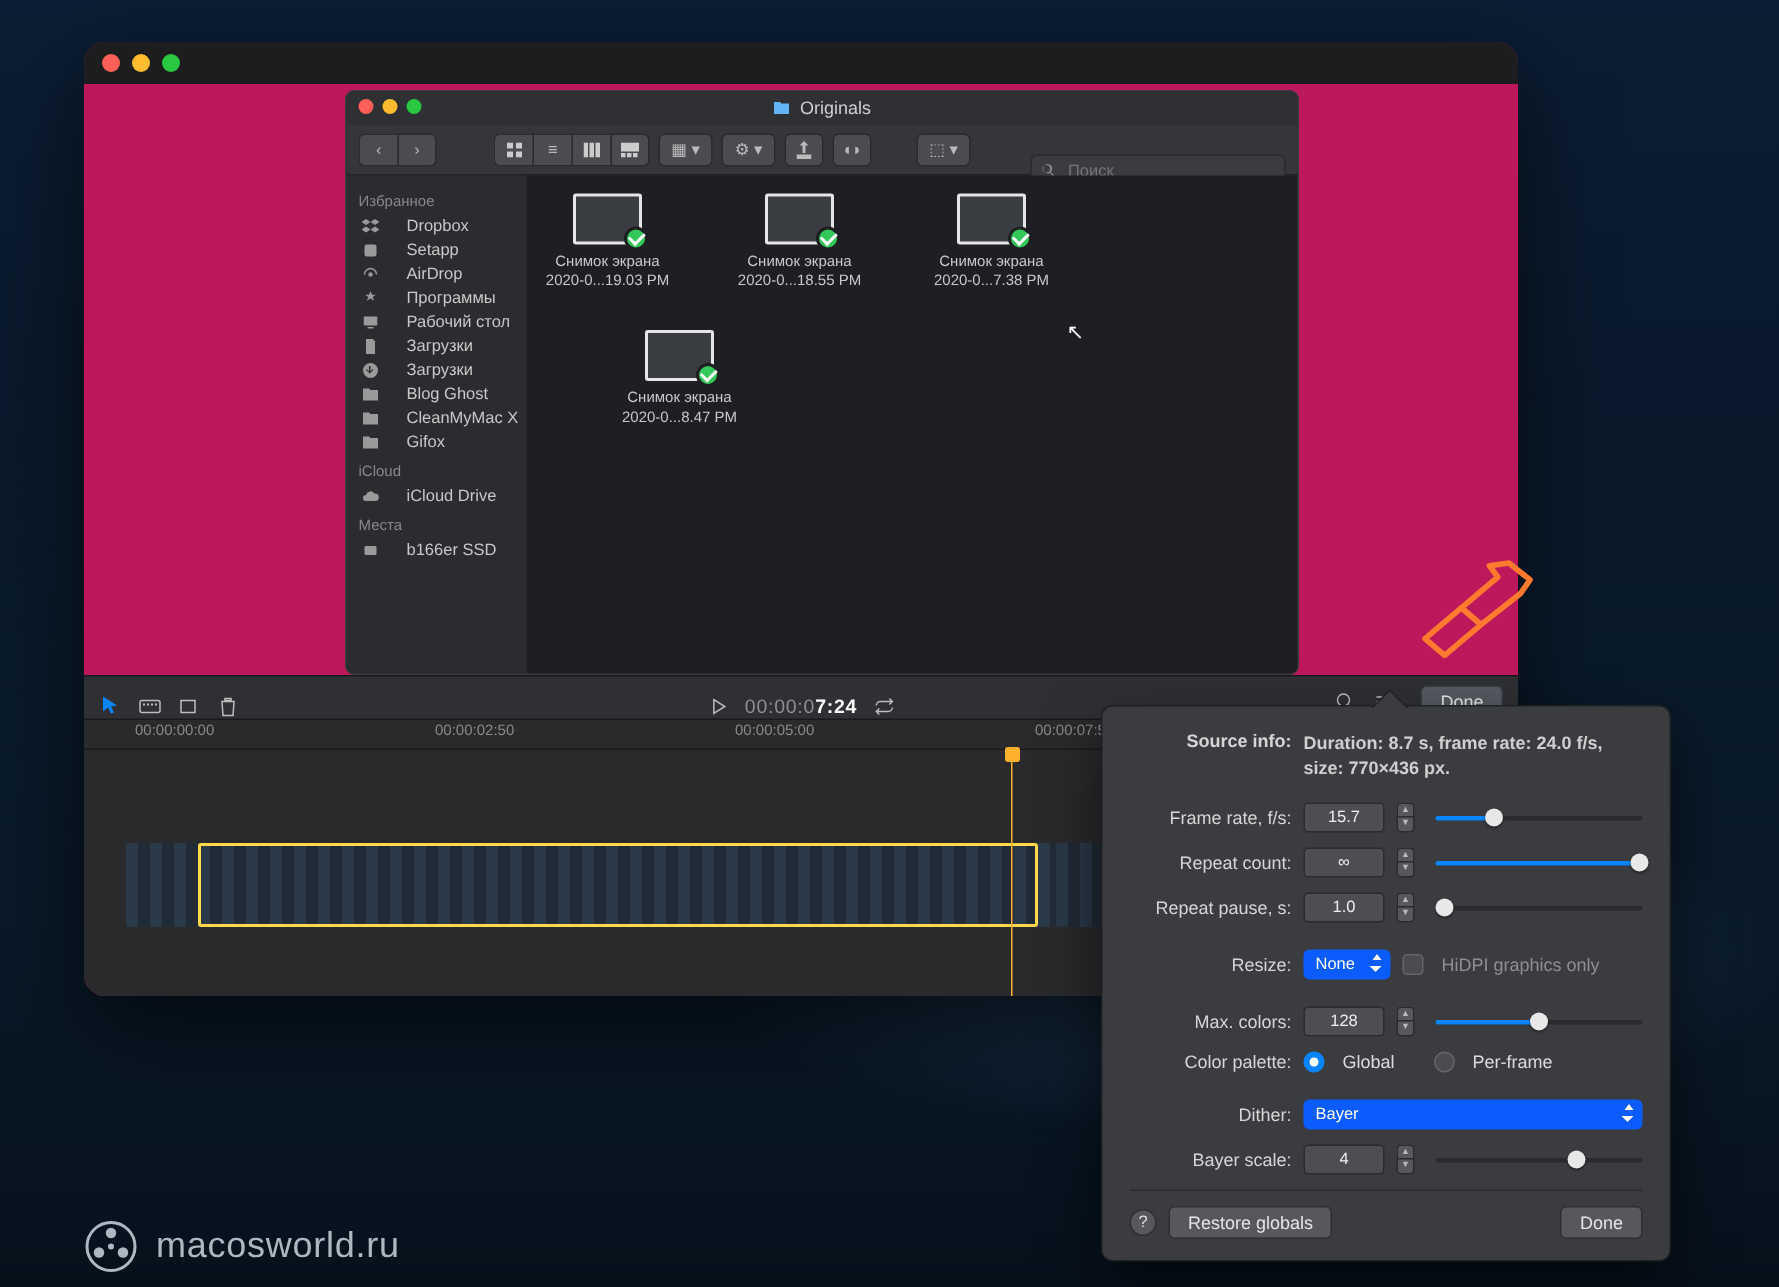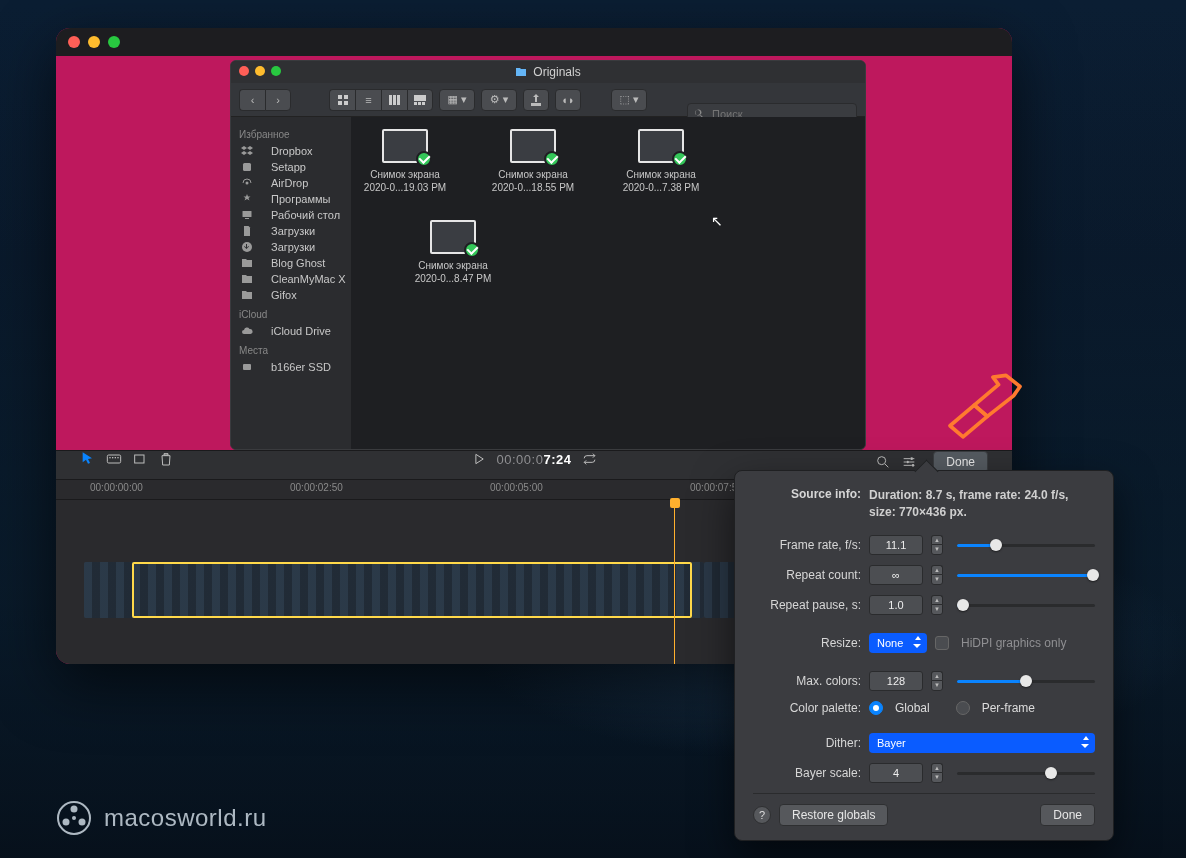--- a/index.html
+++ b/index.html
@@ -1,20 +1,20 @@
 <!DOCTYPE html>
 <html><head>
 <meta charset="utf-8">
 <style>
   * { box-sizing: border-box; margin: 0; padding: 0; font-family: -apple-system, "Helvetica Neue", Arial, sans-serif; }
   body { width: 1186px; height: 858px; background: linear-gradient(180deg,#0b1e33 0%,#0a1c30 30%,#0a2236 60%,#0c2a41 100%); position: relative; overflow: hidden; }
   .bg-mountain { position:absolute; inset:0; background:
     radial-gradient(ellipse 600px 200px at 70% 75%, rgba(40,70,100,.6), transparent 60%),
     linear-gradient(180deg, rgba(10,20,35,.0) 0%, rgba(8,15,25,.5) 70%, rgba(5,10,18,.8) 100%); }
-  .watermark { position:absolute; left:56px; bottom:22px; display:flex; align-items:center; gap:12px; color:#cbd6df; font-size:24px; font-weight:300; letter-spacing:.5px; opacity:.85; }
+  .watermark { position:absolute; left:56px; bottom:9px; display:flex; align-items:center; gap:12px; color:#cbd6df; font-size:24px; font-weight:300; letter-spacing:.5px; opacity:.85; }
   .watermark svg { width:36px; height:36px; }
 
   
   .app-window { position:absolute; left:56px; top:28px; width:956px; height:636px; background:#be185d; border-radius:14px; box-shadow:0 20px 60px rgba(0,0,0,.6); overflow:hidden; }
   .titlebar { height:28px; display:flex; align-items:center; padding:0 12px; background:#1d1d20; }
   .traffic { display:flex; gap:8px; }
   .dot { width:12px; height:12px; border-radius:50%; }
   .dot.red{background:#ff5f57;} .dot.yellow{background:#febc2e;} .dot.green{background:#28c840;}
 
   
@@ -41,21 +41,21 @@
   .fcontent { flex:1; background:#1e1f22; padding:12px 10px; position:relative; overflow:hidden; }
   .ficons { display:flex; flex-wrap:wrap; gap:26px 40px; align-content:flex-start; }
   .ficon { width:88px; display:flex; flex-direction:column; align-items:center; text-align:center; font-size:10px; color:#c8c8c8; line-height:1.25; }
   .ficon .thumb { width:46px; height:34px; background:#3a3d42; border:2px solid #e6e6e6; border-radius:2px; position:relative; margin-bottom:6px; }
   .ficon .thumb.fox { width:42px; height:42px; background:#fff; border:none; border-radius:4px; display:flex; align-items:center; justify-content:center; }
   .ficon .thumb .check { position:absolute; right:-6px; bottom:-6px; width:16px; height:16px; background:#34c759; border:2px solid #1e1f22; border-radius:50%; display:flex; align-items:center; justify-content:center; }
   .ficon .thumb .check::after{content:"";width:5px;height:8px;border:solid #fff;border-width:0 2px 2px 0;transform:rotate(45deg);margin-top:-2px;}
   .cursor { position:absolute; left:360px; top:96px; font-size:14px; color:#fff; pointer-events:none; }
 
   
-  .editor-strip { position:absolute; left:0; top:422px; right:0; height:30px; background:#2f3033; border-top:1px solid #1a1a1c; border-bottom:1px solid #1a1a1c; display:flex; align-items:flex-start; padding:0 24px; gap:10px; color:#bdbdbd; font-size:12px; }
+  .editor-strip { position:absolute; left:0; top:422px; right:0; height:30px; background:#2f3033; border-top:1px solid #1a1a1c; border-bottom:1px solid #1a1a1c; display:flex; align-items:flex-end; padding:0 10px; gap:10px; color:#bdbdbd; font-size:12px; }
   .editor-strip .left-tools, .editor-strip .right-tools { display:flex; align-items:center; gap:10px; }
   .editor-strip .center { position:absolute; left:50%; transform:translateX(-50%); display:flex; align-items:center; gap:10px; }
   .editor-strip svg { width:16px; height:16px; fill:#bdbdbd; }
   .timecode { font-family: ui-monospace, Menlo, monospace; font-size:13px; letter-spacing:.5px; }
   .timecode .hi { color:#fff; font-weight:600; }
   .done-btn { background:#555b61; border:1px solid #3a3d40; color:#e8e8e8; height:22px; padding:0 12px; border-radius:4px; font-size:12px; margin-left:6px; }
 
   
   .timeline { position:absolute; left:0; top:452px; right:0; bottom:0; background:#2a2a2d;text-align:center; }
   .ruler { height:20px; border-bottom:1px solid #1a1a1c; position:relative; font-size:10px; color:#8a8a8a; font-family:ui-monospace,Menlo,monospace; }
@@ -368,21 +368,21 @@
 </div>
 
 <div class="popover">
   <div class="prow srcinfo">
     <div class="plabel">Source info:</div>
     <div class="ptext">Duration: 8.7 s, frame rate: 24.0 f/s, size: 770×436 px.</div>
   </div>
 
   <div class="prow">
     <div class="plabel">Frame rate, f/s:</div>
-    <div class="numfield">11.1</div>
+    <div class="numfield">15.7</div>
     <div class="stepper">
         <div>▲</div>
         <div>▼</div>
       </div>
     <div class="slider">
         <div class="track"></div>
         <div class="fill" style="width:28%"></div>
         <div class="knob" style="left:calc(28% - 6px)"></div>
       </div>
   </div>

